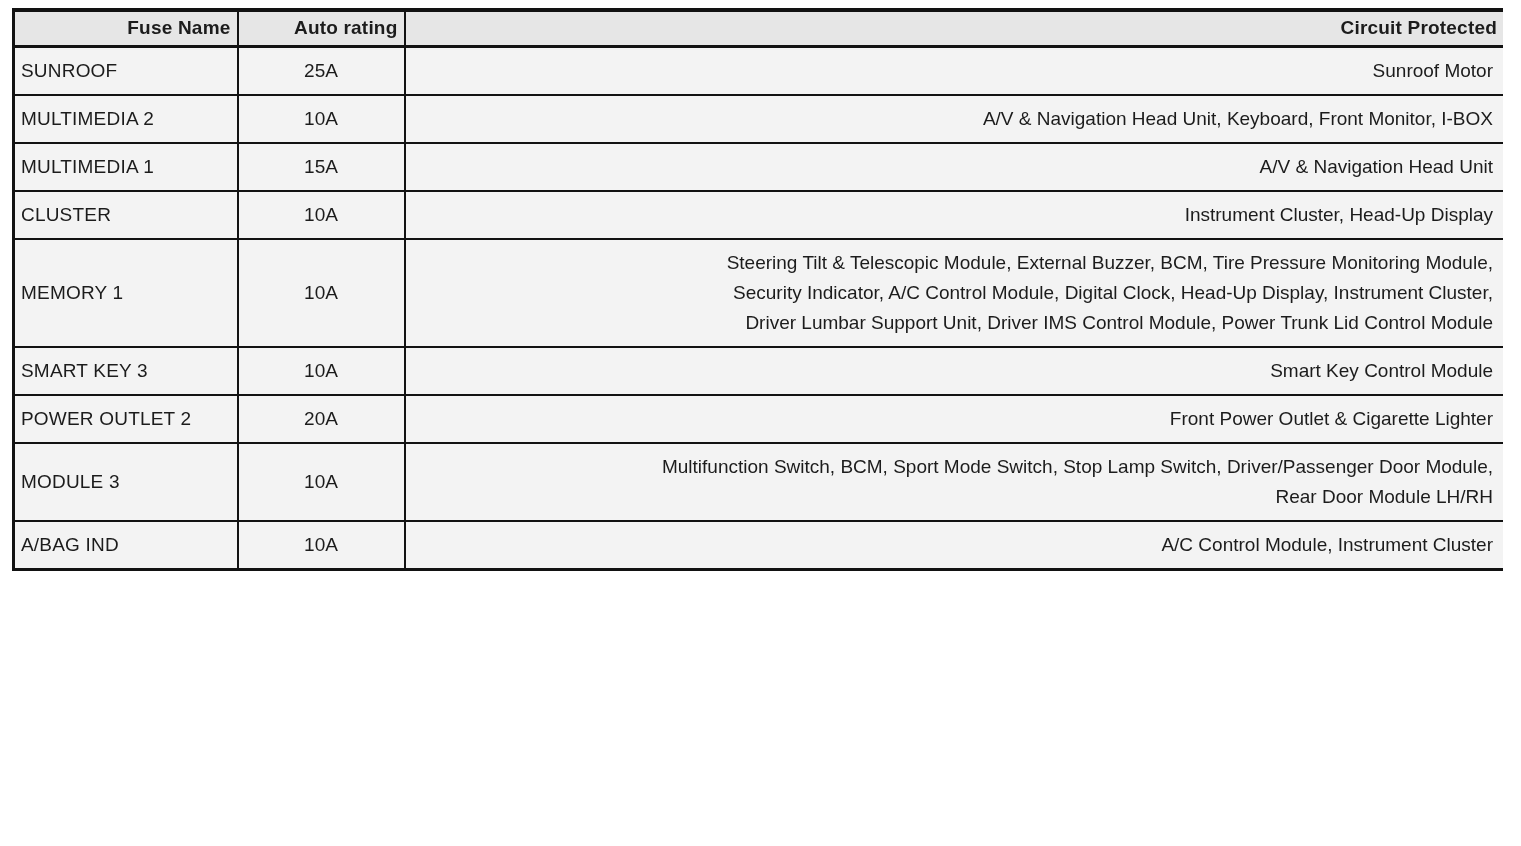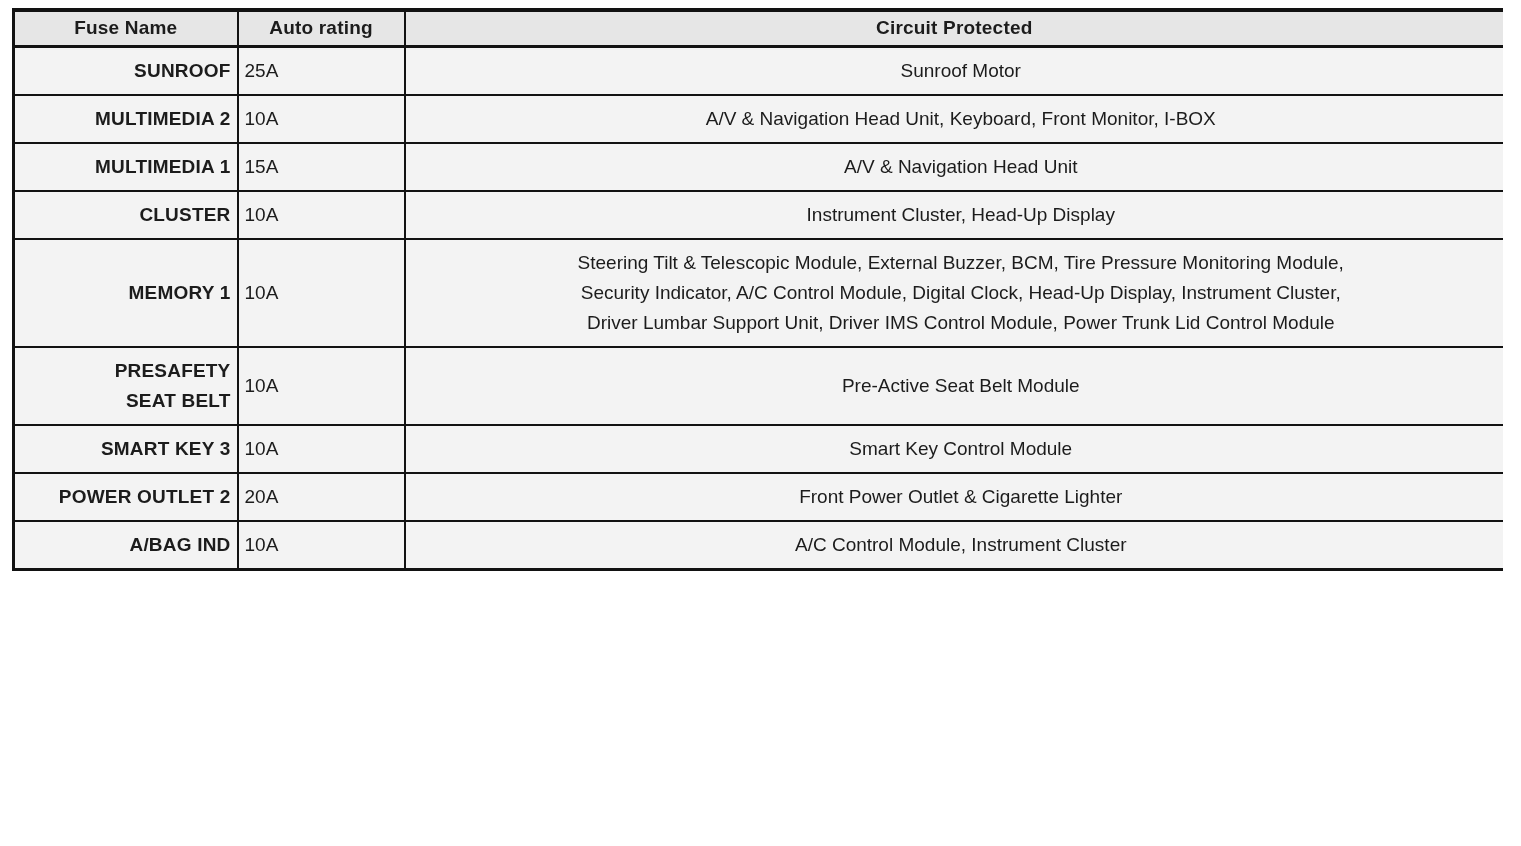--- a/index.html
+++ b/index.html
@@ -33,49 +33,50 @@
     border-bottom: 3px solid var(--border);
     border-right: none;
   }
   col.c-name   { width: 224px; }
   col.c-rating { width: 167px; }
   thead th {
     background: var(--header-bg);
     border-bottom: 3px solid var(--border);
     font-weight: bold;
     font-size: 19px;
-    text-align: center;
+    text-align: right;
     vertical-align: middle;
     height: 36px;
     padding: 4px 6px;
     letter-spacing: 0.2px;
   }
   thead th:nth-child(1),
   thead th:nth-child(2) { border-right: 2px solid var(--border); }
   tbody td {
     background: var(--row-bg);
     border-bottom: 2px solid var(--border);
     font-size: 19px;
     line-height: 30px;
     vertical-align: middle;
     height: 47px;
     padding: 8px 6px;
   }
   tbody td.name {
-    font-weight: bold;
-    text-align: right;
+    font-weight: normal;
+    text-align: left;
     white-space: pre-line;
     border-right: 2px solid var(--border);
     letter-spacing: 0.2px;
   }
   tbody td.rating {
+    text-align: center;
     border-right: 2px solid var(--border);
   }
   tbody td.circuit {
-    text-align: center;
+    text-align: right;
     white-space: pre-line;
     padding-left: 23px;
     padding-right: 10px;
   }
   tbody tr:last-child td { border-bottom: none; }
 </style>
 </head>
 <body>
 
 <div class="table-wrap">
@@ -114,34 +115,34 @@
           <td class="circuit">Instrument Cluster, Head-Up Display</td>
         </tr>
         <tr>
           <td class="name">MEMORY 1</td>
           <td class="rating">10A</td>
           <td class="circuit">Steering Tilt &amp; Telescopic Module, External Buzzer, BCM, Tire Pressure Monitoring Module,
 Security Indicator, A/C Control Module, Digital Clock, Head-Up Display, Instrument Cluster,
 Driver Lumbar Support Unit, Driver IMS Control Module, Power Trunk Lid Control Module</td>
         </tr>
         <tr>
-          <td class="name">PRESAFETY
-SEAT BELT</td>
-          <td class="rating">10A</td>
-          <td class="circuit">Pre-Active Seat Belt Module</td>
-        </tr>
-        <tr>
           <td class="name">SMART KEY 3</td>
           <td class="rating">10A</td>
           <td class="circuit">Smart Key Control Module</td>
         </tr>
         <tr>
           <td class="name">POWER OUTLET 2</td>
           <td class="rating">20A</td>
           <td class="circuit">Front Power Outlet &amp; Cigarette Lighter</td>
+        </tr>
+        <tr>
+          <td class="name">MODULE 3</td>
+          <td class="rating">10A</td>
+          <td class="circuit">Multifunction Switch, BCM, Sport Mode Switch, Stop Lamp Switch, Driver/Passenger Door Module,
+Rear Door Module LH/RH</td>
         </tr>
         <tr>
           <td class="name">A/BAG IND</td>
           <td class="rating">10A</td>
           <td class="circuit">A/C Control Module, Instrument Cluster</td>
         </tr>
       </tbody>
   </table>
 </div>
 

